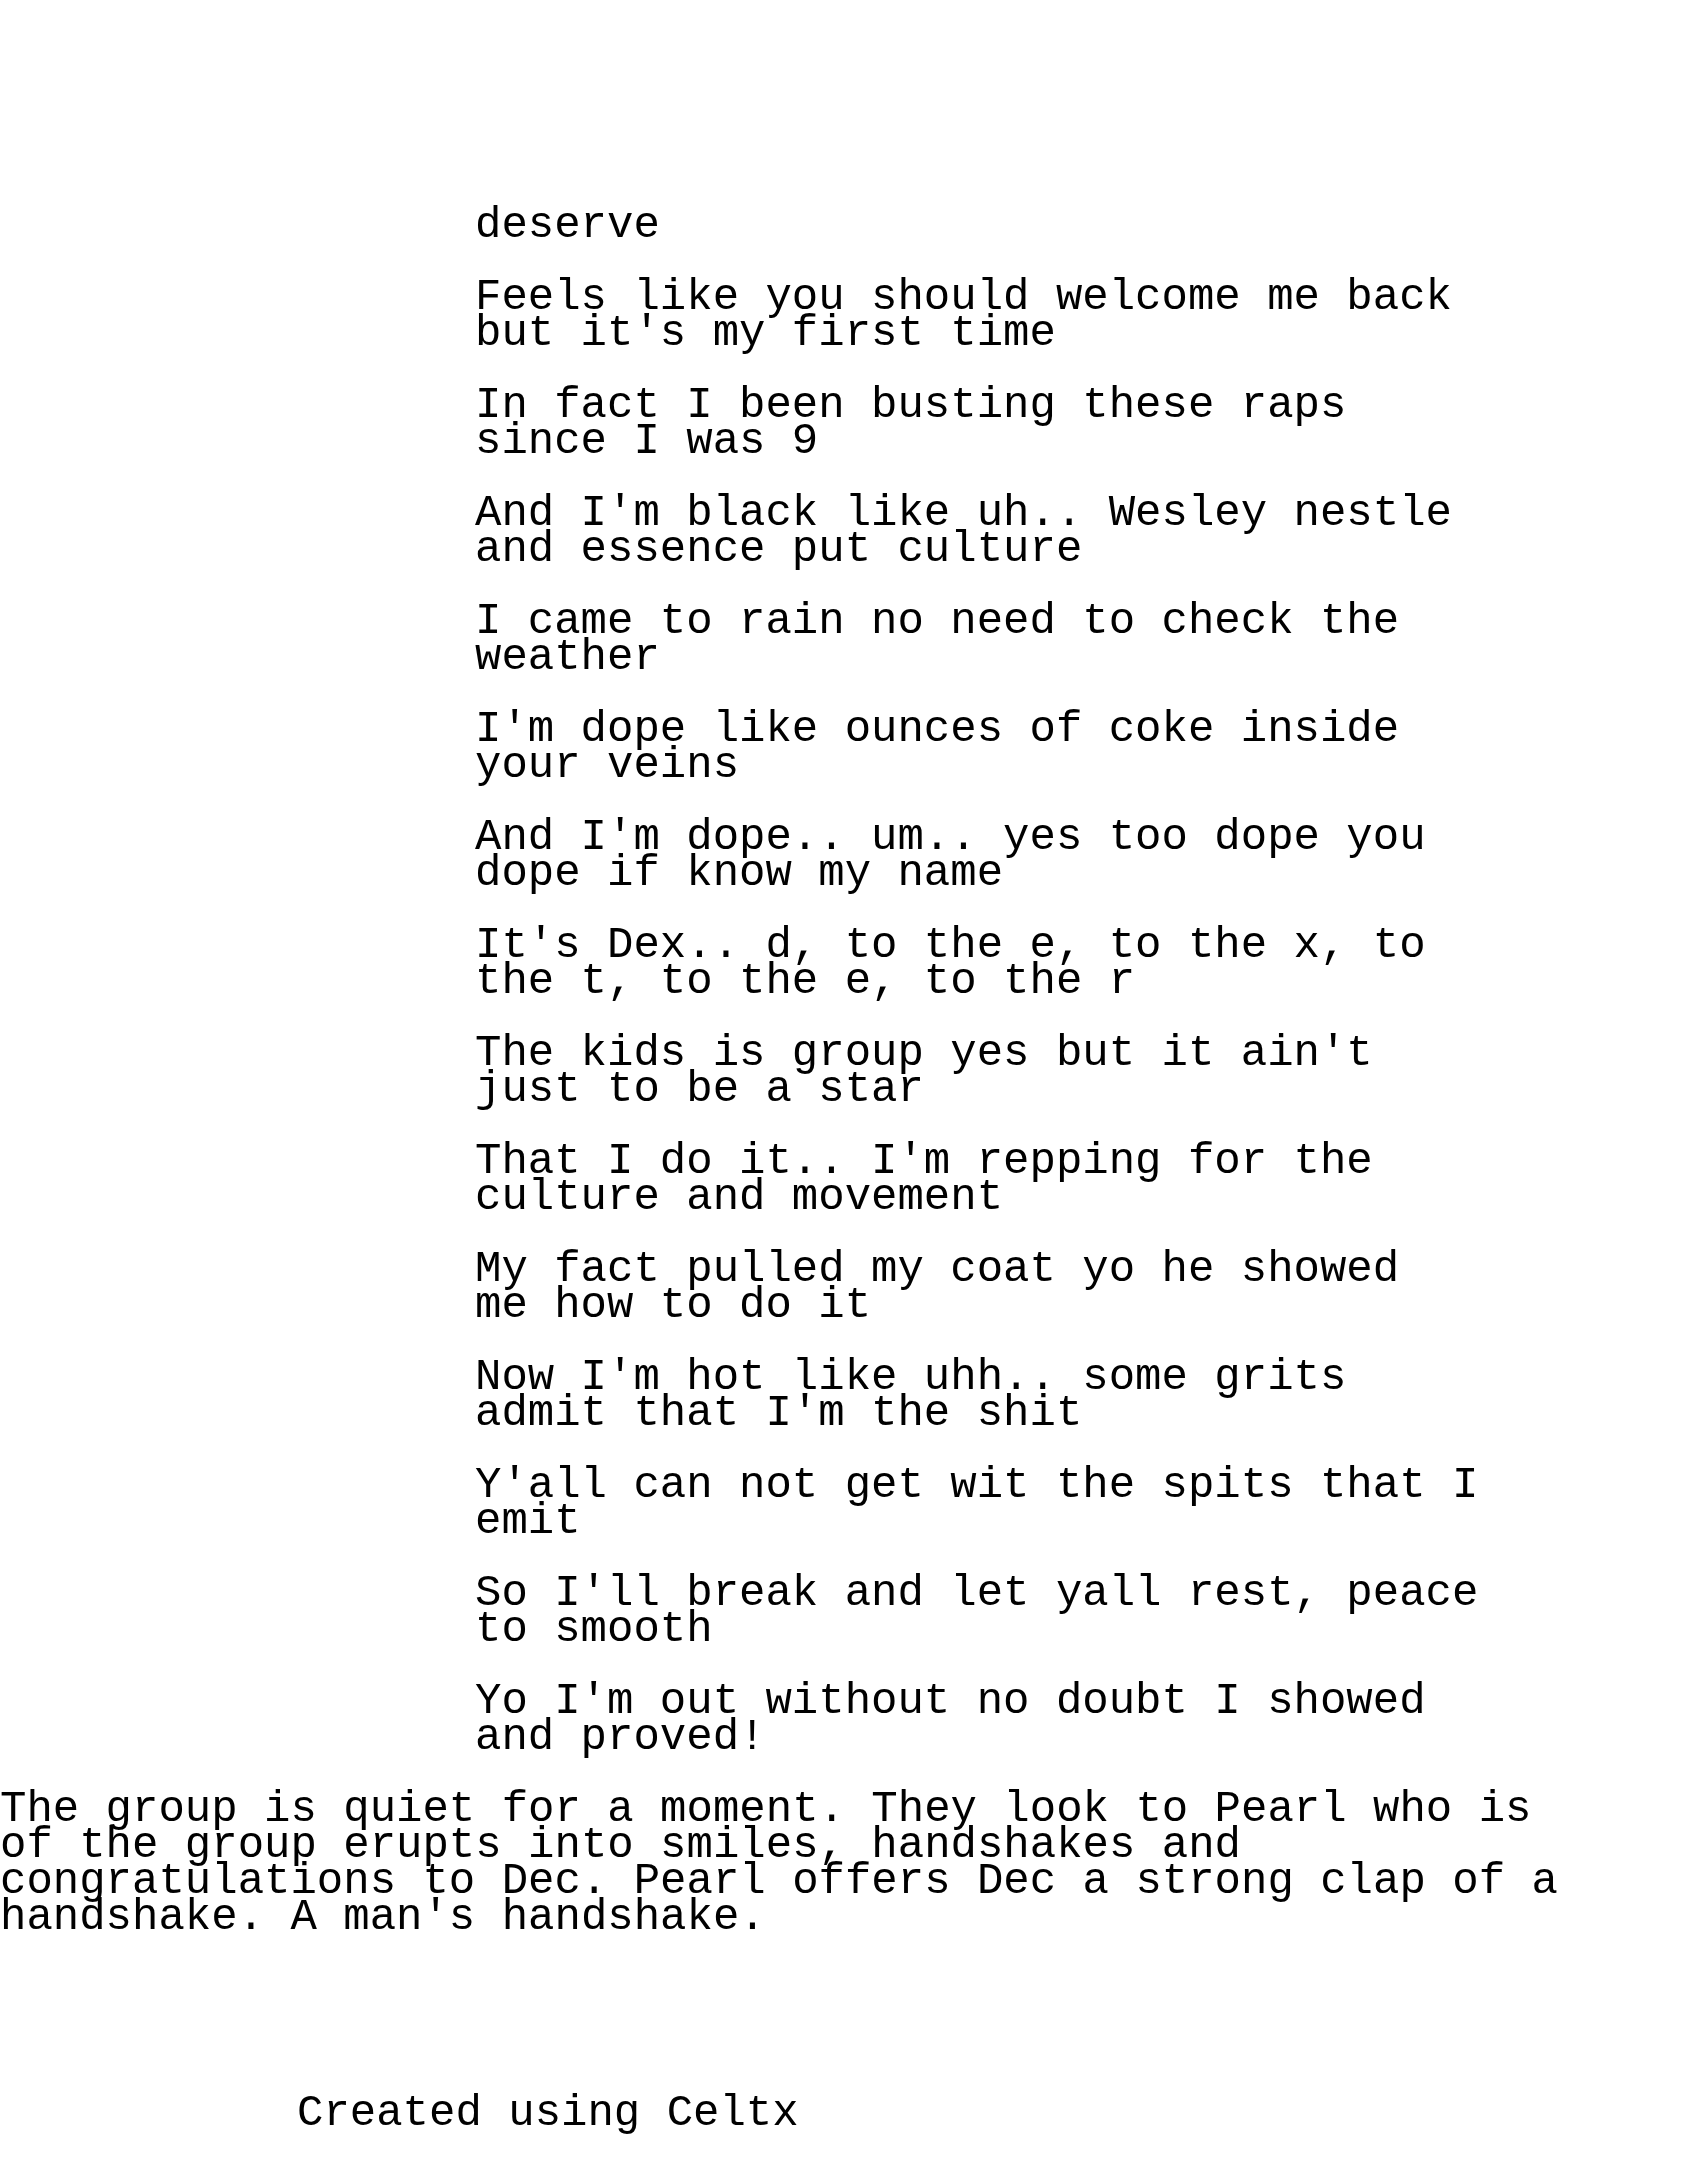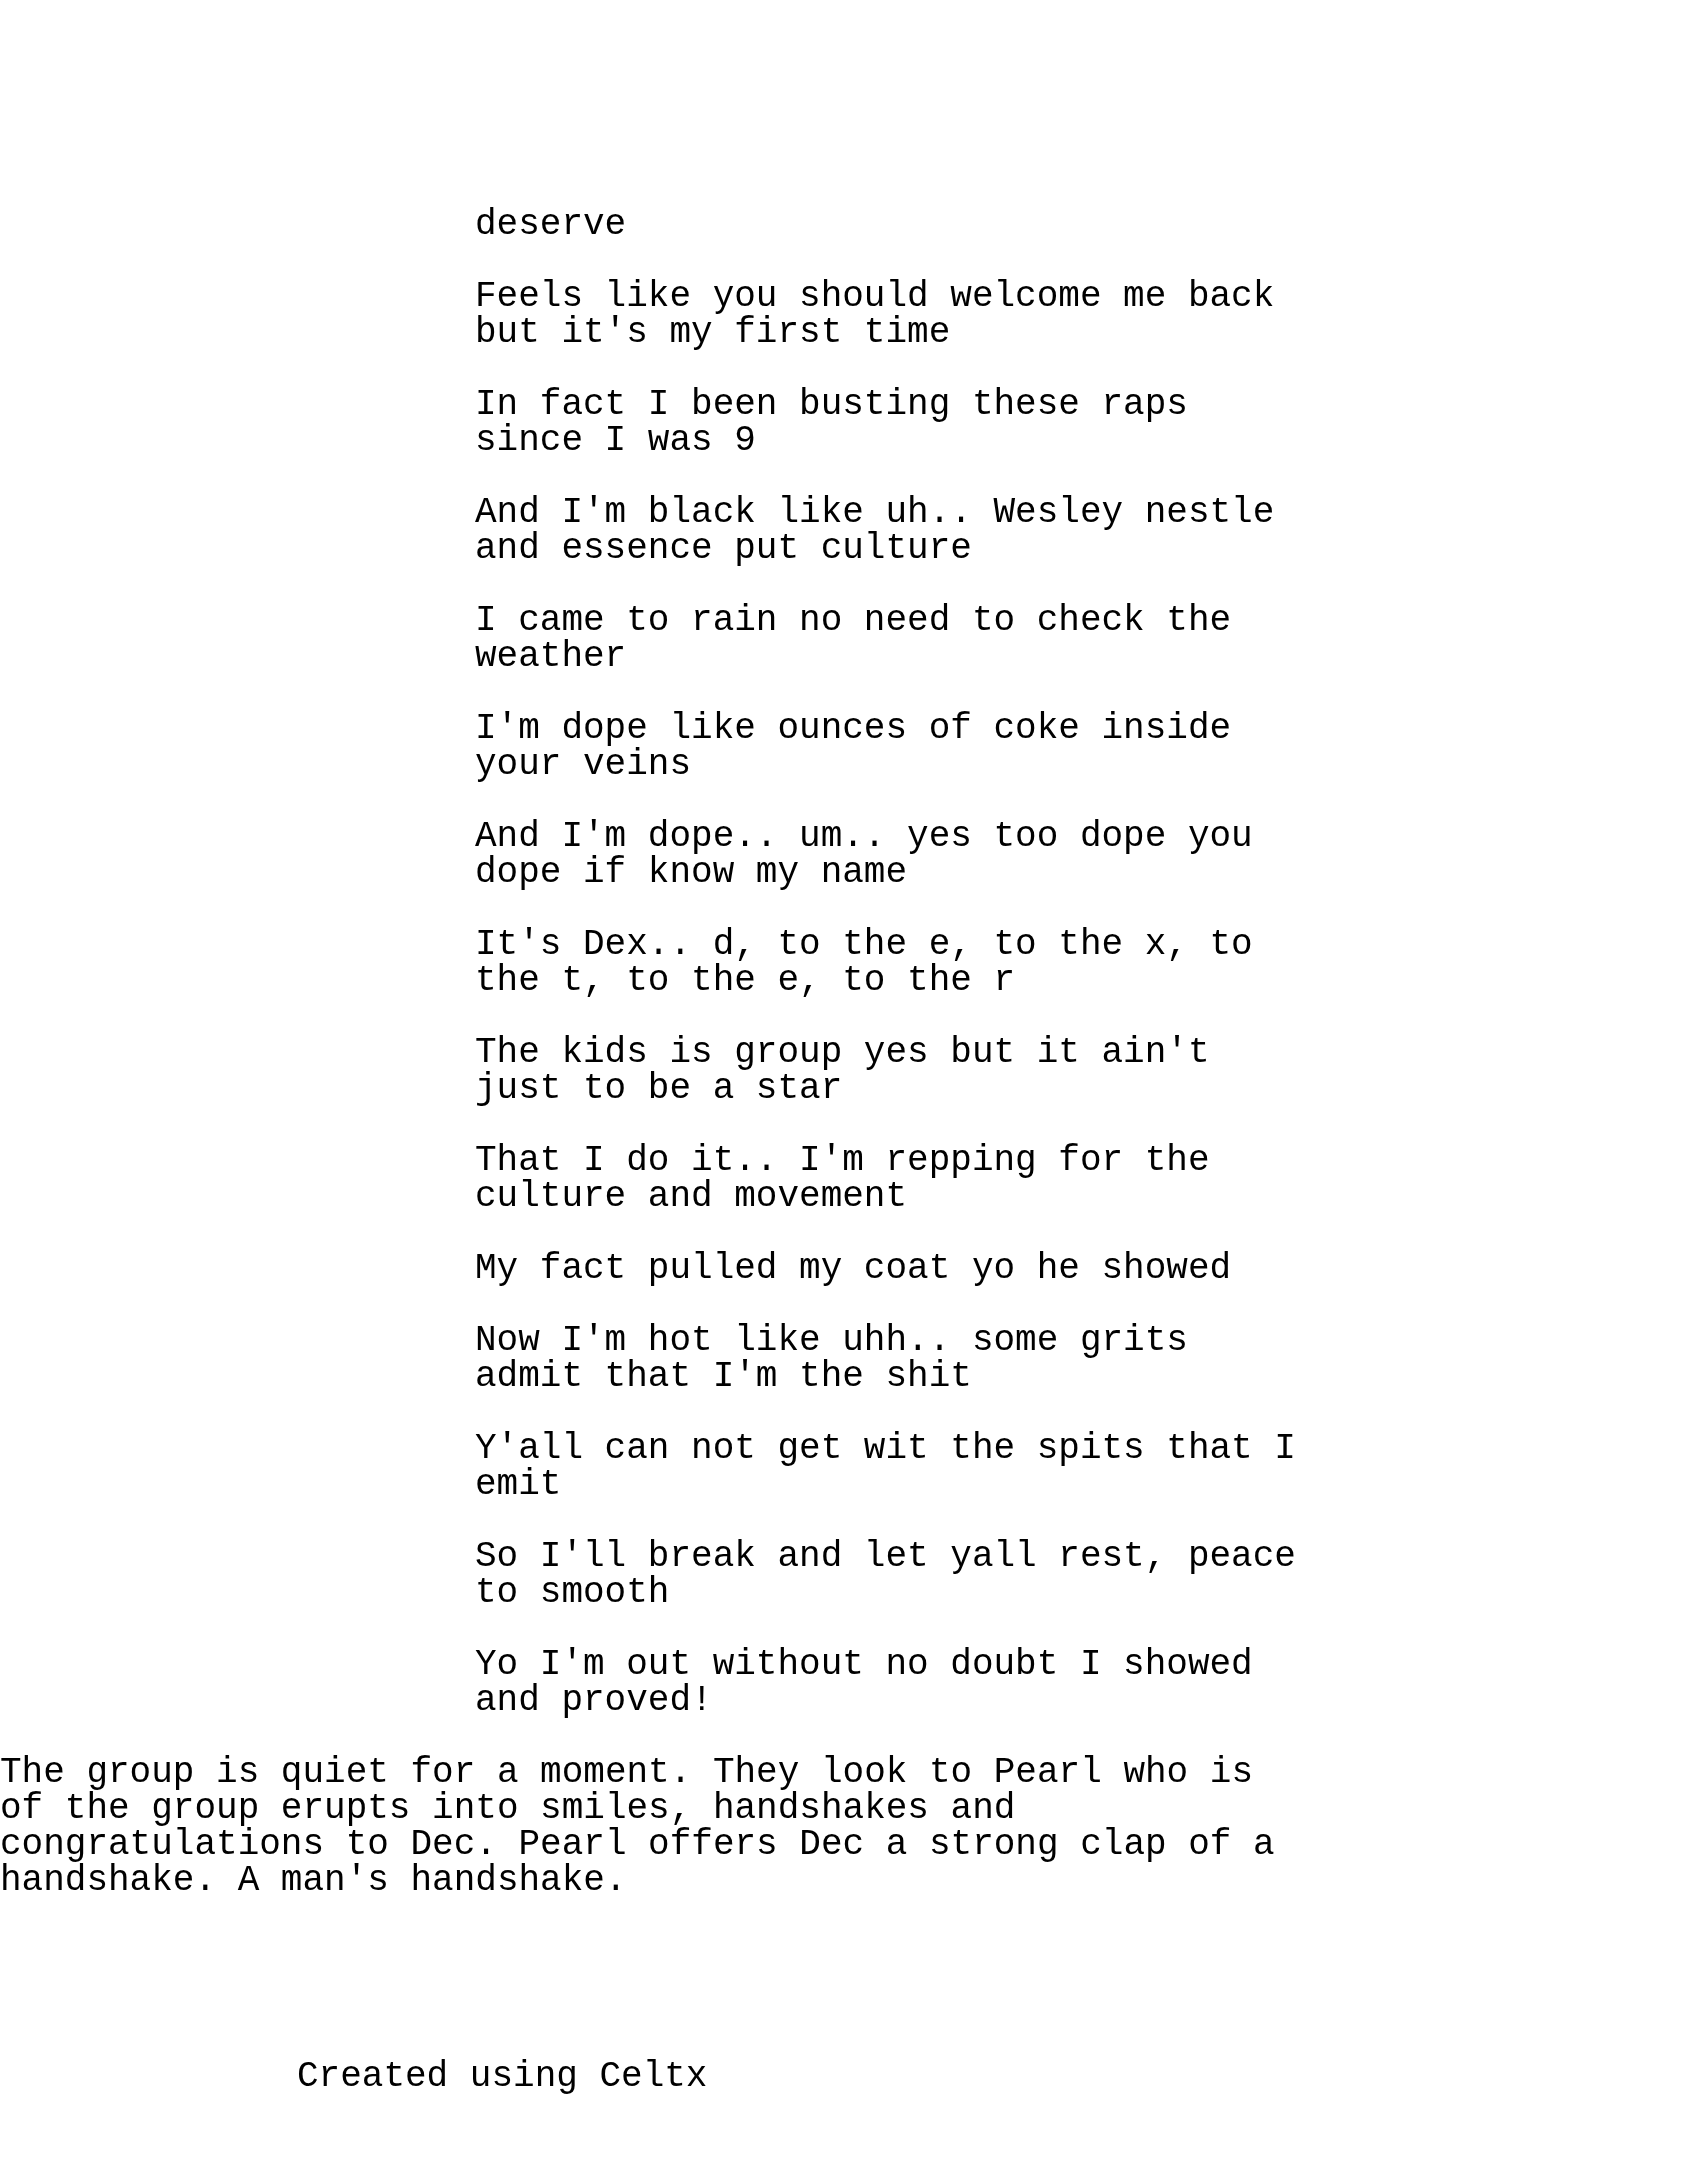--- a/index.html
+++ b/index.html
@@ -7,21 +7,21 @@
     padding: 0;
     background: #ffffff;
   }
   .page {
     position: relative;
     width: 1616px;
     height: 2178px;
     background: #ffffff;
     overflow: hidden;
     font-family: "Liberation Mono", "DejaVu Sans Mono", monospace;
-    font-size: 36px;
+    font-size: 44px;
     line-height: 36px;
     color: #000000;
   }
   .flow {
     position: absolute;
     top: 207px;
     left: 0;
     right: 0;
   }
   .line {
@@ -67,20 +67,21 @@
         <div class="line dlg">It's Dex.. d, to the e, to the x, to</div>
         <div class="line dlg">the t, to the e, to the r</div>
         <div class="line"></div>
         <div class="line dlg">The kids is group yes but it ain't</div>
         <div class="line dlg">just to be a star</div>
         <div class="line"></div>
         <div class="line dlg">That I do it.. I'm repping for the</div>
         <div class="line dlg">culture and movement</div>
         <div class="line"></div>
         <div class="line dlg">My fact pulled my coat yo he showed</div>
+        <div class="line dlg">me how to do it</div>
         <div class="line"></div>
         <div class="line dlg">Now I'm hot like uhh.. some grits</div>
         <div class="line dlg">admit that I'm the shit</div>
         <div class="line"></div>
         <div class="line dlg">Y'all can not get wit the spits that I</div>
         <div class="line dlg">emit</div>
         <div class="line"></div>
         <div class="line dlg">So I'll break and let yall rest, peace</div>
         <div class="line dlg">to smooth</div>
         <div class="line"></div>

